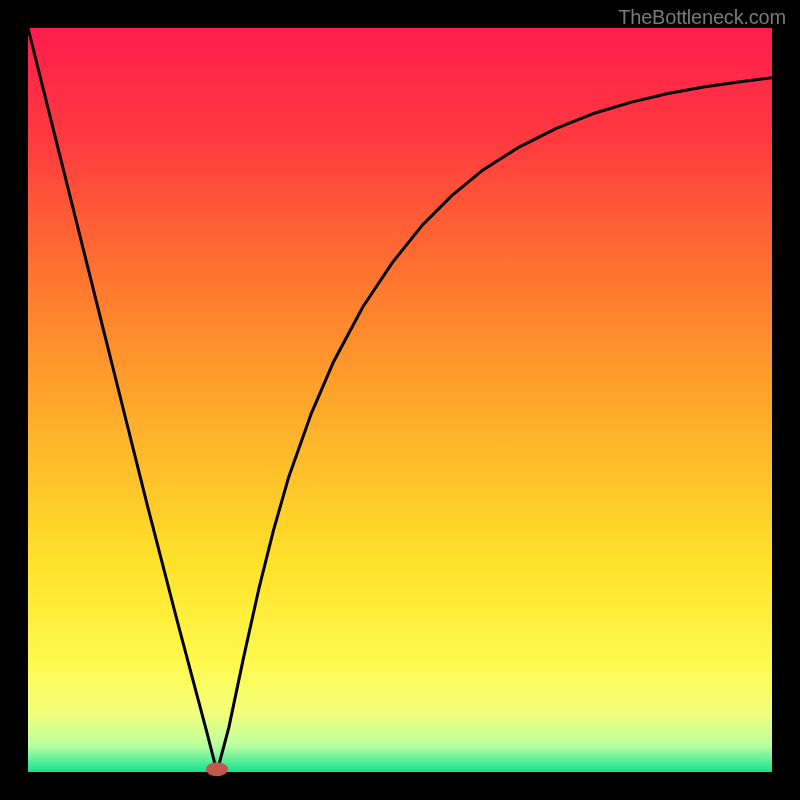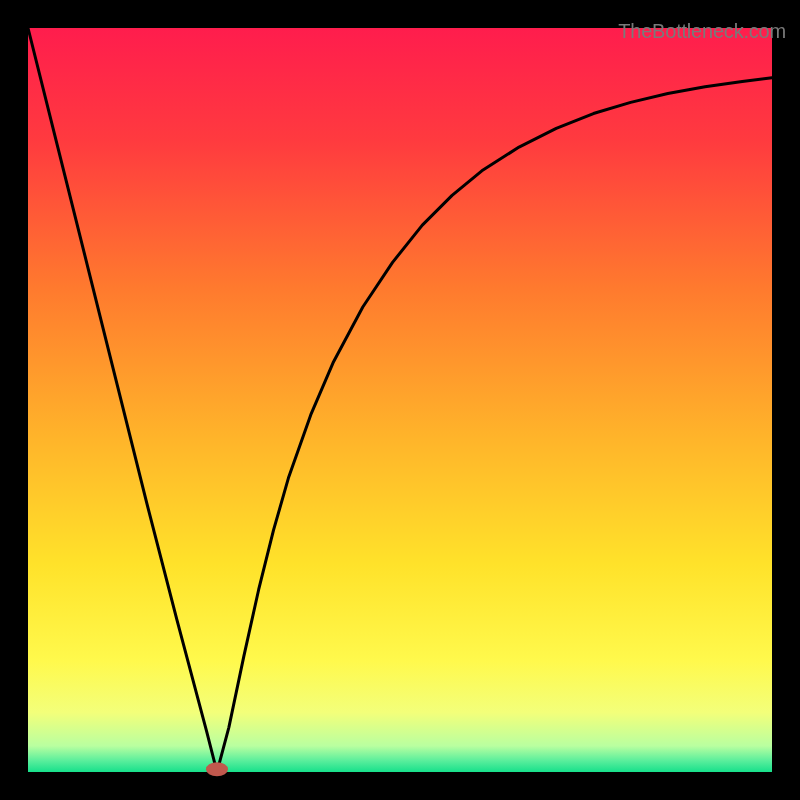--- a/index.html
+++ b/index.html
@@ -11,21 +11,21 @@
     background: #fff;
     font-family: Arial, Helvetica, sans-serif;
   }
   .wrap {
     position: relative;
     width: 800px;
     height: 800px;
   }
   .watermark {
     position: absolute;
-    top: 20px;
+    top: 6px;
     right: 14px;
     color: #7a7a7a;
     font-size: 20px;
     letter-spacing: -0.2px;
     font-weight: 400;
     z-index: 20;
   }
   svg { display: block; }
 </style>
 </head>

